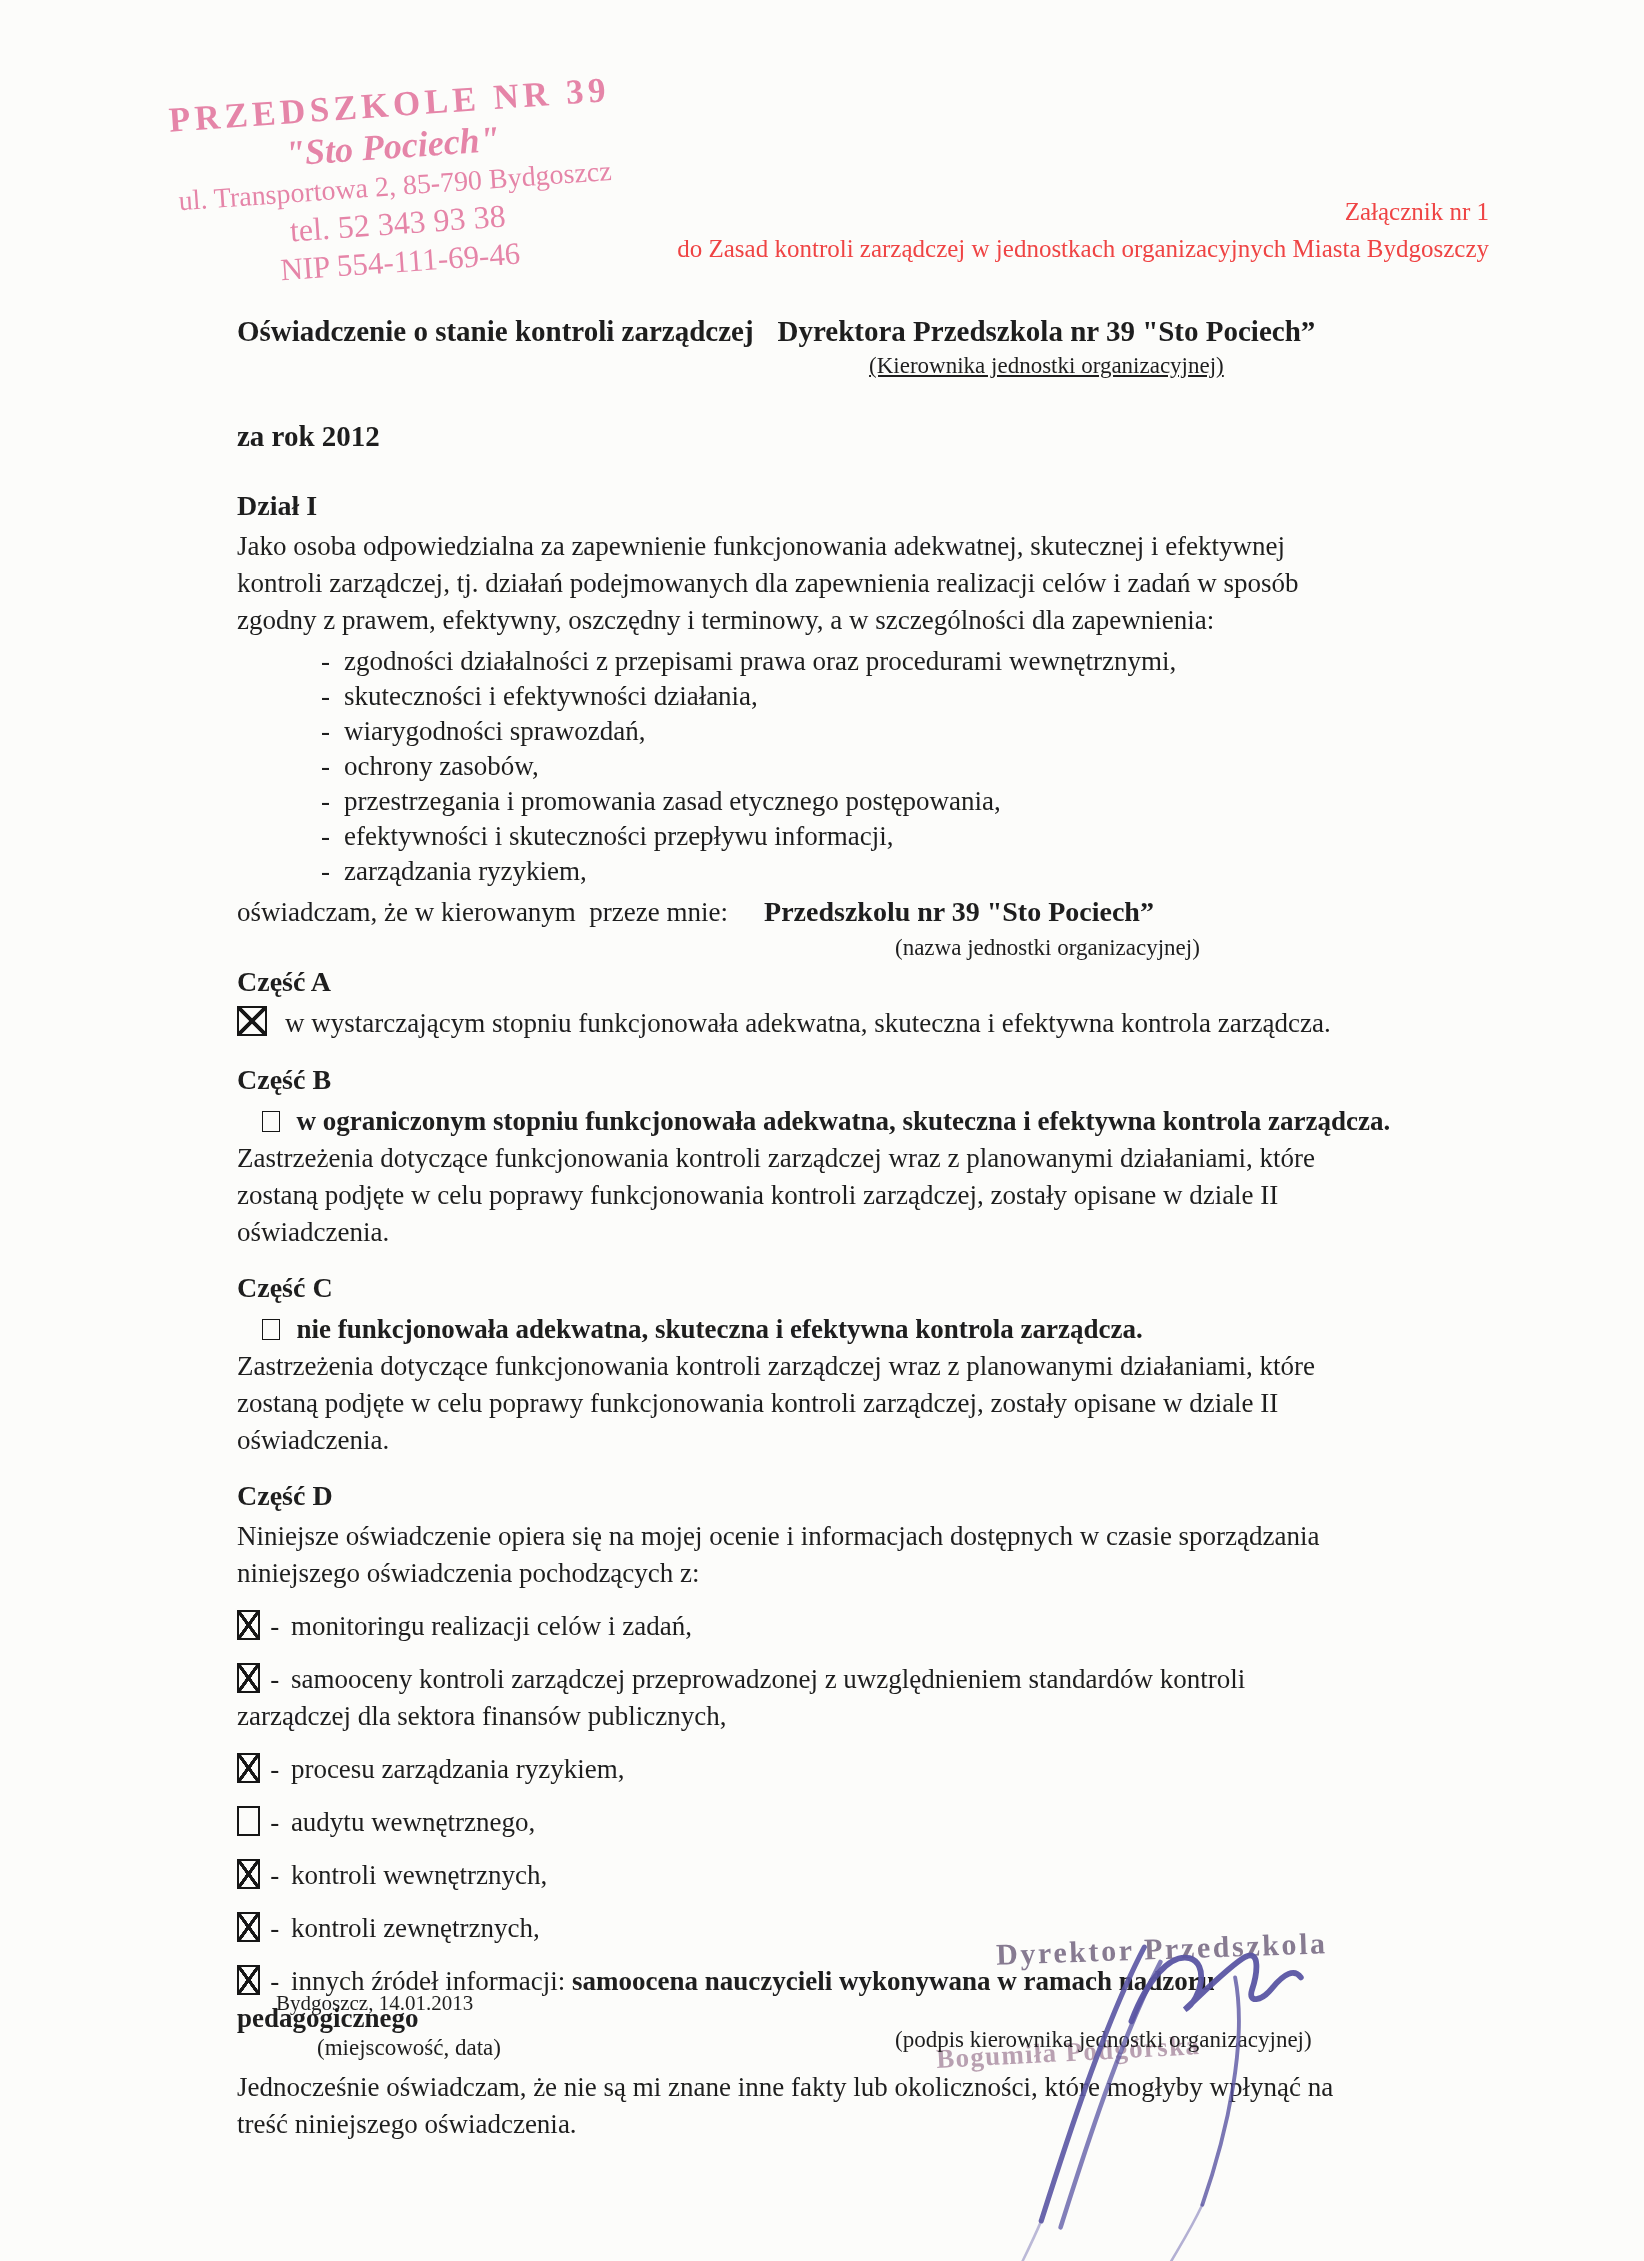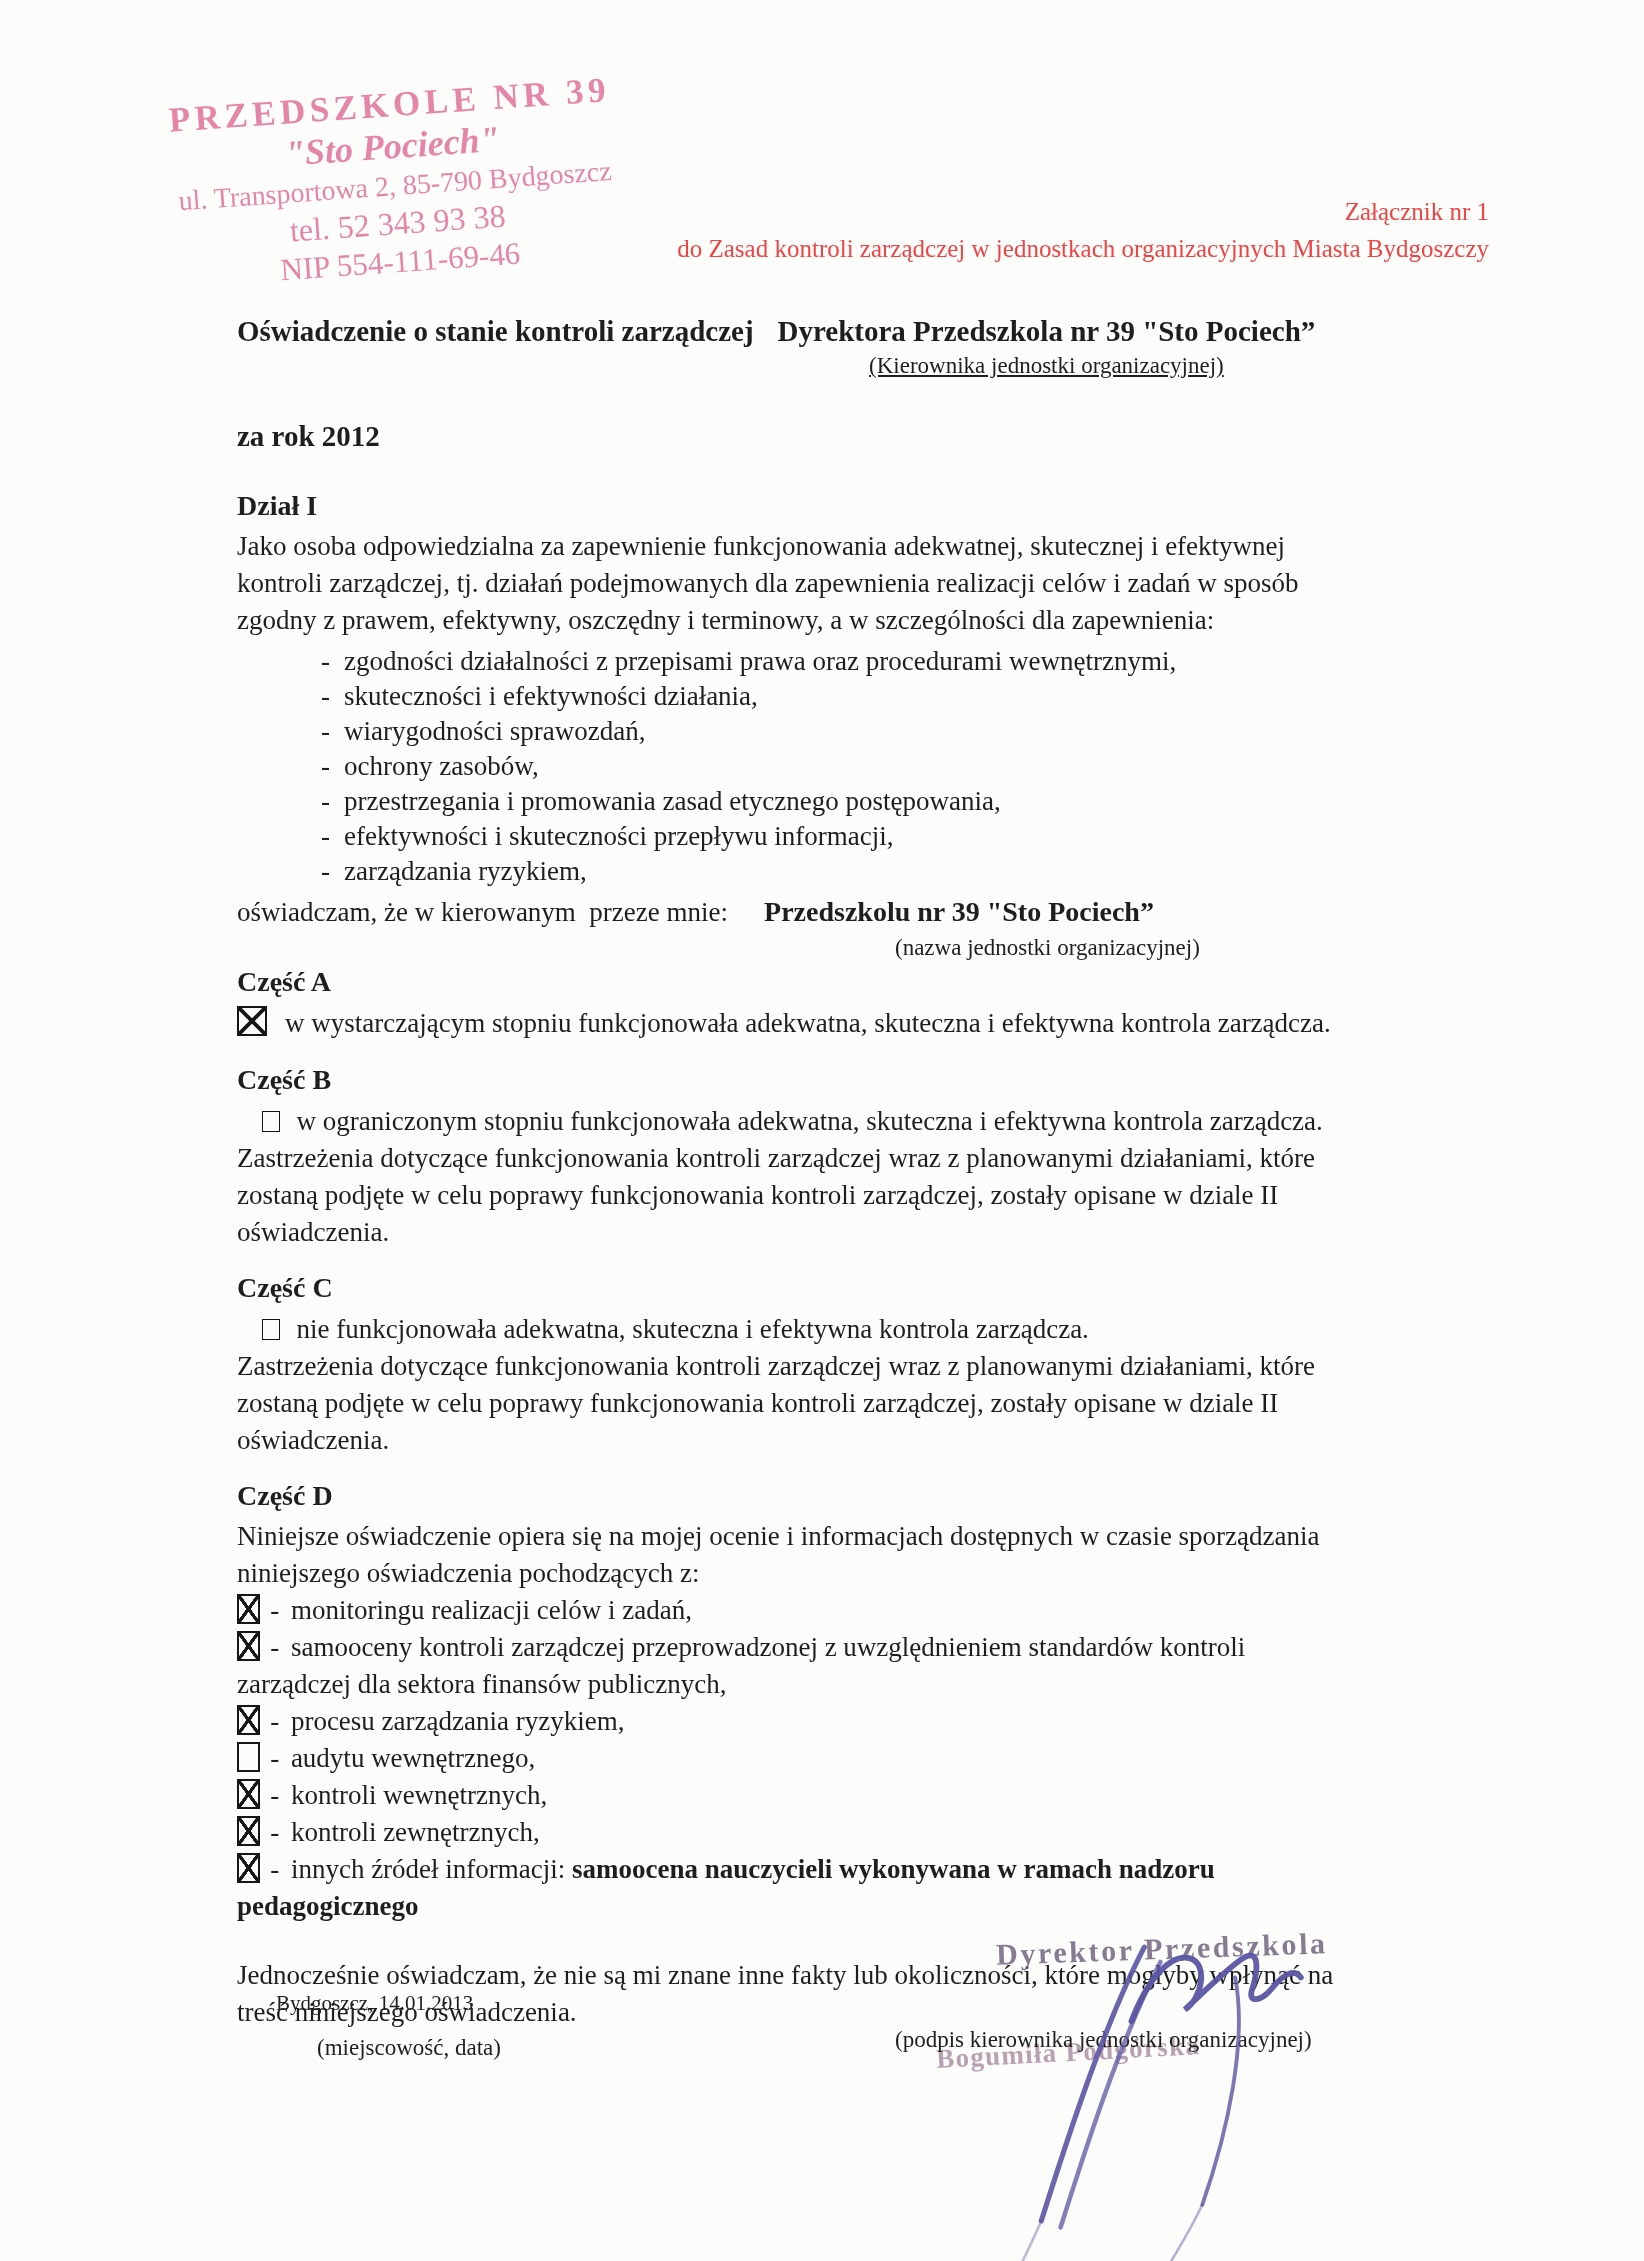--- a/index.html
+++ b/index.html
@@ -44,22 +44,22 @@
   
   .cb{display:inline-block;box-sizing:border-box;border:2.6px solid #161616;background-color:transparent;}
   .cb-a{width:30px;height:30px;vertical-align:-3.9px;margin-right:18px;}
   .cb-d{width:23px;height:30px;vertical-align:-4.5px;margin-right:10.3px;}
   .cb-s{width:18px;height:20.6px;border-width:1.9px;vertical-align:-1.3px;margin-right:17px;}
   .cb-checked{
     background-image:
       linear-gradient(to top right,transparent 44%,#161616 45%,#161616 55%,transparent 56%),
       linear-gradient(to bottom right,transparent 44%,#161616 45%,#161616 55%,transparent 56%);
   }
-  .indent-row{padding-left:24.5px;}
-  .src-row{line-height:37px;}
+  .indent-row{padding-left:24.5px;font-weight:bold;}
+  .src-row{line-height:37px;margin-top:16px;}
   .src-row .dash{margin-right:11.6px;}
   .cont{line-height:37px;}
   
   .place-date{position:absolute;left:276px;top:1986px;font-size:21px;line-height:35px;}
   .place-caption{position:absolute;left:317px;top:2035px;font-size:23px;}
   .role-stamp{
     position:absolute;left:996px;top:1932px;font-size:30px;font-weight:700;letter-spacing:2.6px;
     color:rgba(108,94,122,.82);transform:rotate(-2deg);
   }
   .name-stamp{

